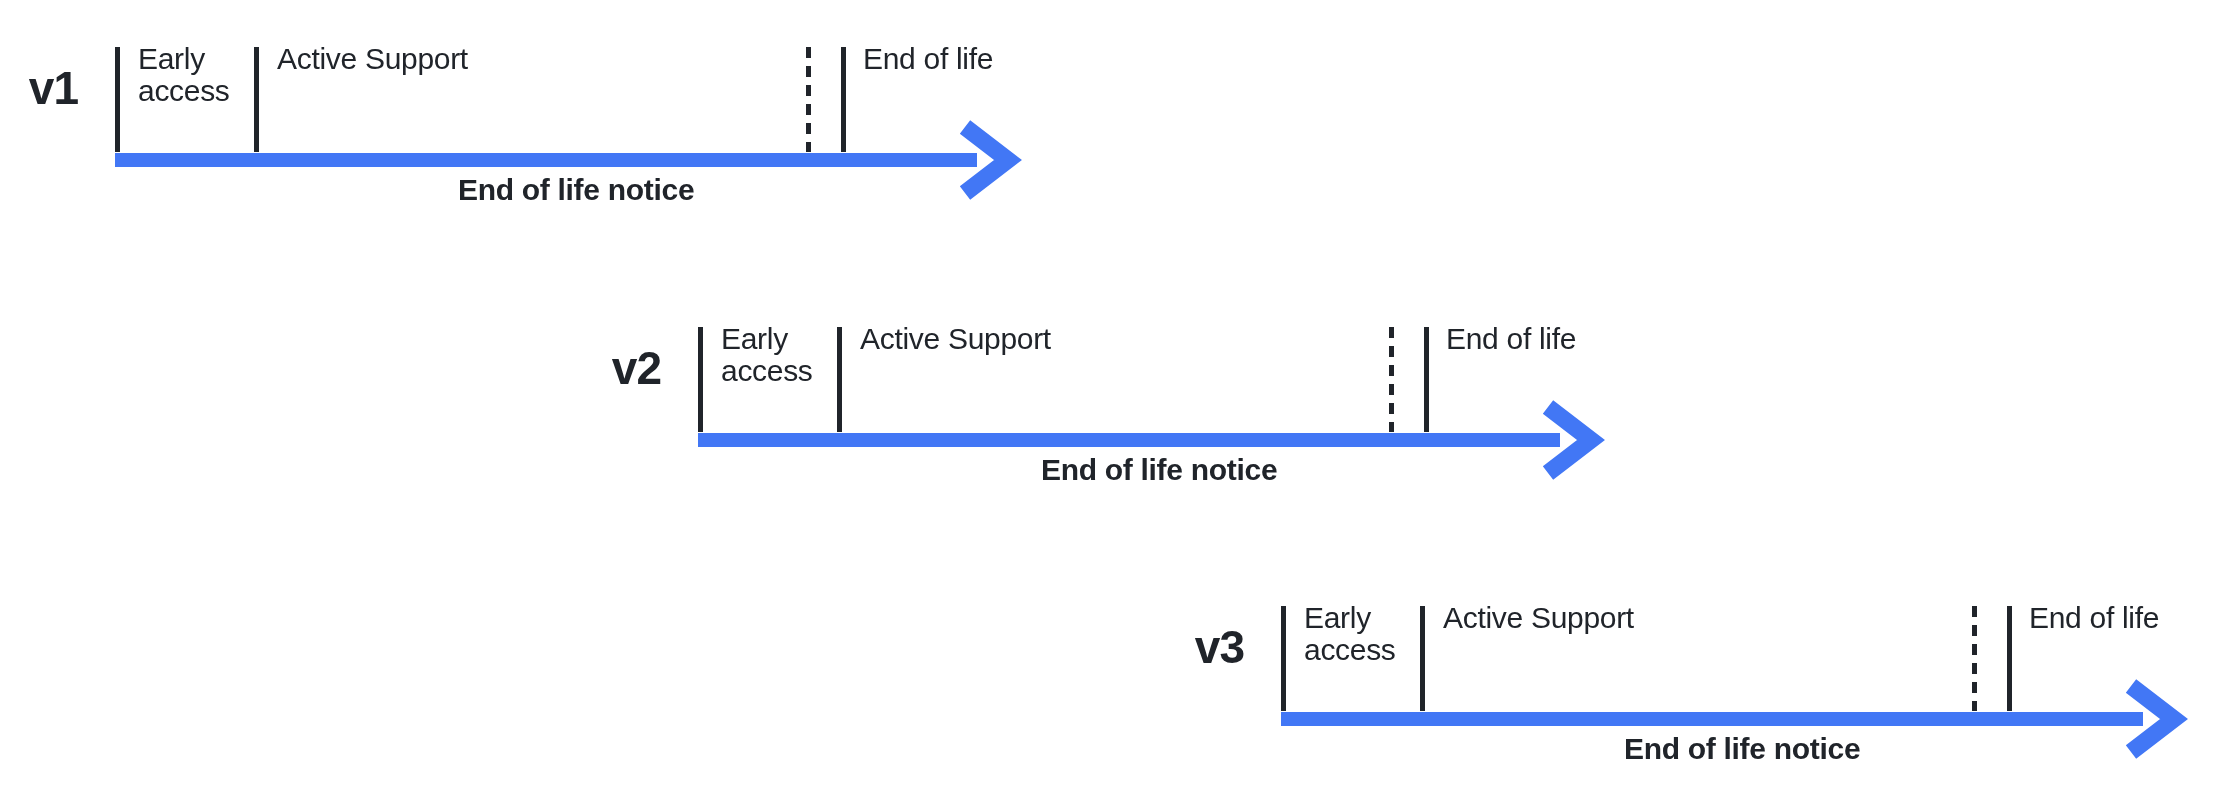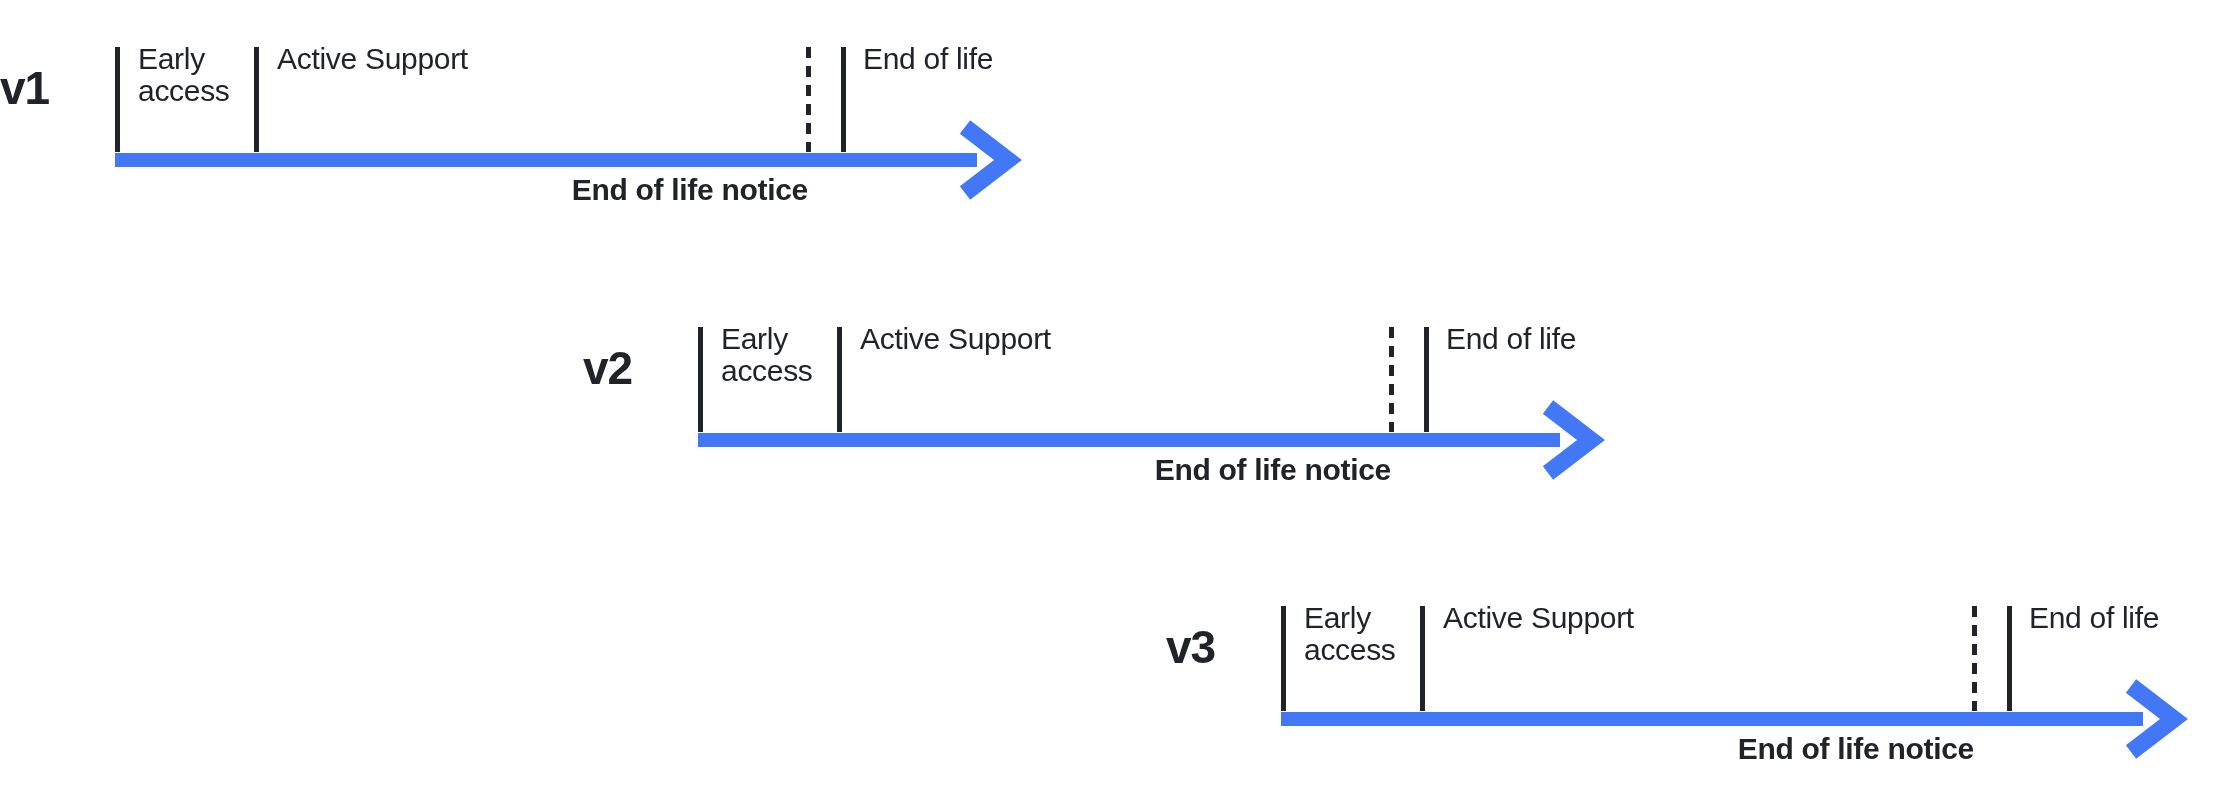--- a/index.html
+++ b/index.html
@@ -27,21 +27,21 @@
   }
   .timeline.row-1 { --dx: 0px;    --dy: 0px; }
   .timeline.row-2 { --dx: 583px;  --dy: 280px; }
   .timeline.row-3 { --dx: 1166px; --dy: 559px; }
 
   .version-label {
     position: absolute;
     left: calc(var(--dx) + 0px);
     top:  calc(var(--dy) + 64px);
     width: 78px;
-    text-align: left;
+    text-align: right;
     font-size: 46px;
     font-weight: 700;
     line-height: 48px;
     letter-spacing: -1px;
     color: #20242a;
   }
   .tick {
     position: absolute;
     width: 5px;
     height: 105px;
@@ -74,21 +74,21 @@
     width: 130px;
     white-space: normal;
   }
   .phase-label.active { left: calc(var(--dx) + 277px); }
   .phase-label.eol    { left: calc(var(--dx) + 863px); }
   .notice-label {
     position: absolute;
     left: calc(var(--dx) + 458px);
     top:  calc(var(--dy) + 174px);
     width: 350px;
-    text-align: right;
+    text-align: left;
     font-size: 30px;
     font-weight: 700;
     line-height: 32px;
     letter-spacing: -0.3px;
     white-space: nowrap;
     color: #20242a;
   }
   .arrow-svg {
     position: absolute;
     left: calc(var(--dx) + 115px);

